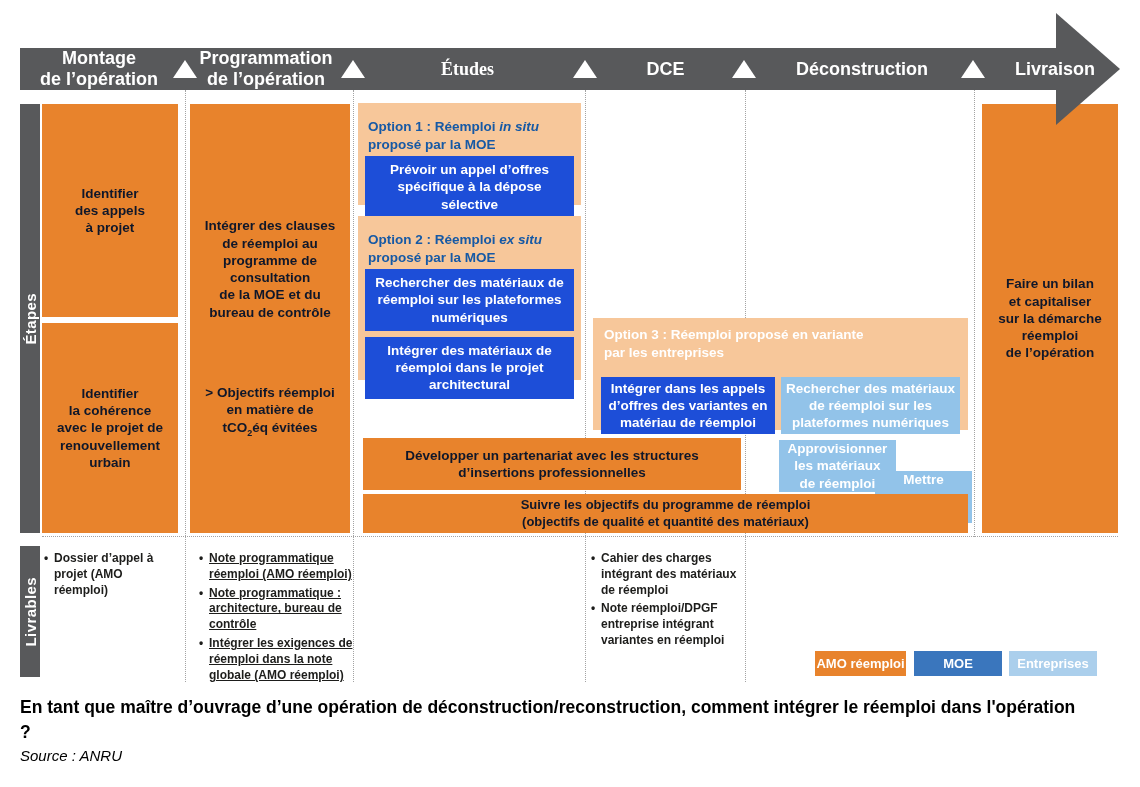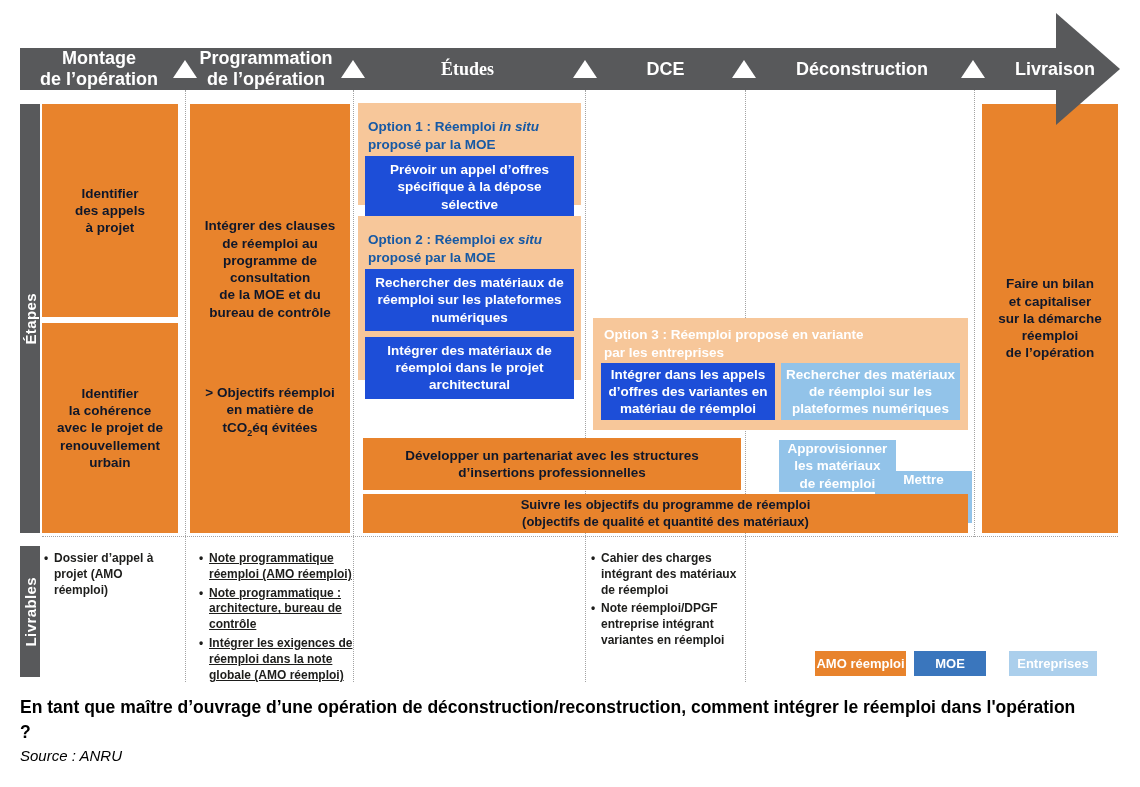--- a/index.html
+++ b/index.html
@@ -55,21 +55,21 @@
   .opt2 { left:358px; top:216px; width:223px; height:164px; }
   .opt3 { left:593px; top:318px; width:375px; height:112px; padding:8px 8px; }
   .opt-title { color:#1659a5; font-weight:bold; font-size:13.5px; line-height:1.3; padding:0 3px; text-align:left; }
   .opt-title .l2 { display:block; }
   .opt3 .opt-title { color:#fff; }
   .opt3 .opt-title { white-space:pre-line; }
   .bluebox { background:#1d4ed8; color:#fff; font-weight:bold; font-size:13.5px; line-height:1.28;
              text-align:center; white-space:pre-line; padding:5px 2px; margin-top:3px;
              display:flex; align-items:center; justify-content:center; }
   .opt2 .bluebox + .bluebox { margin-top:6px; }
-  .opt3-row { display:flex; gap:6px; margin-top:2px; }
+  .opt3-row { display:flex; gap:6px; margin-top:16px; }
   .opt3-row .cell { height:57px; flex:1; margin-top:0; padding:2px; }
   .opt3-row .cell-moe { flex:0 0 174px; }
   .lightbox { background:#92c3e9; }
 
   
   .lbox { position:absolute; background:#92c3e9; color:#fff; font-weight:bold; font-size:13.5px; line-height:1.28;
           display:flex; align-items:center; justify-content:center; text-align:center; white-space:pre-line; z-index:1; }
   .lbox-appro { left:752px; top:440px; width:117px; height:52px;margin-left:27px; }
   .lbox-mettre { left:875px; top:440px; width:97px; height:52px;margin-top:31px; }
 
@@ -78,21 +78,21 @@
   .bullets li { position:relative; padding-left:10px; margin-bottom:3px; }
   .bullets li::before { content:"•"; position:absolute; left:0; top:0; }
   .ul1 { left:44px; top:551px; width:135px; }
   .ul2 { left:199px; top:551px; width:162px;text-decoration:underline; }
   .ul3 { left:591px; top:551px; width:152px; }
 
   
   .legend-item { position:absolute; top:651px; height:25px; color:#fff; font-weight:bold; font-size:13px;
                  display:flex; align-items:center; justify-content:center; }
   .lg-amo { left:815px; width:91px; background:#e8832c; }
-  .lg-moe { left:914px; width:72px; background:#3a76bd; }
+  .lg-moe { left:914px; width:88px; background:#3a76bd; }
   .lg-ent { left:1009px; width:88px; background:#abcfec; }
 
   
   .caption { position:absolute; left:20px; top:695px; width:1070px; font-size:17.5px; font-weight:bold;
              color:#000; line-height:1.4; }
   .source { position:absolute; left:20px; top:747px; font-size:15px; font-style:italic; color:#000; }
 </style>
 </head>
 <body>
 

